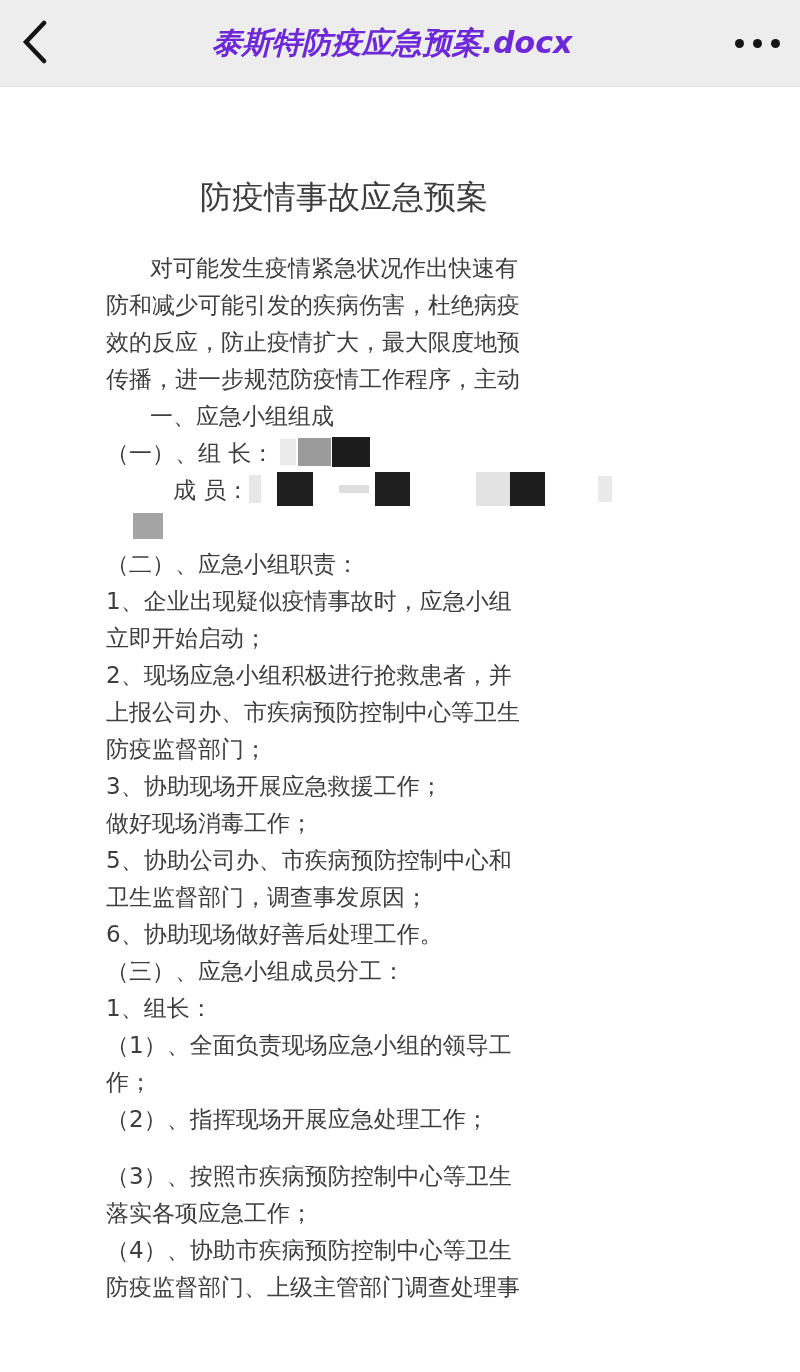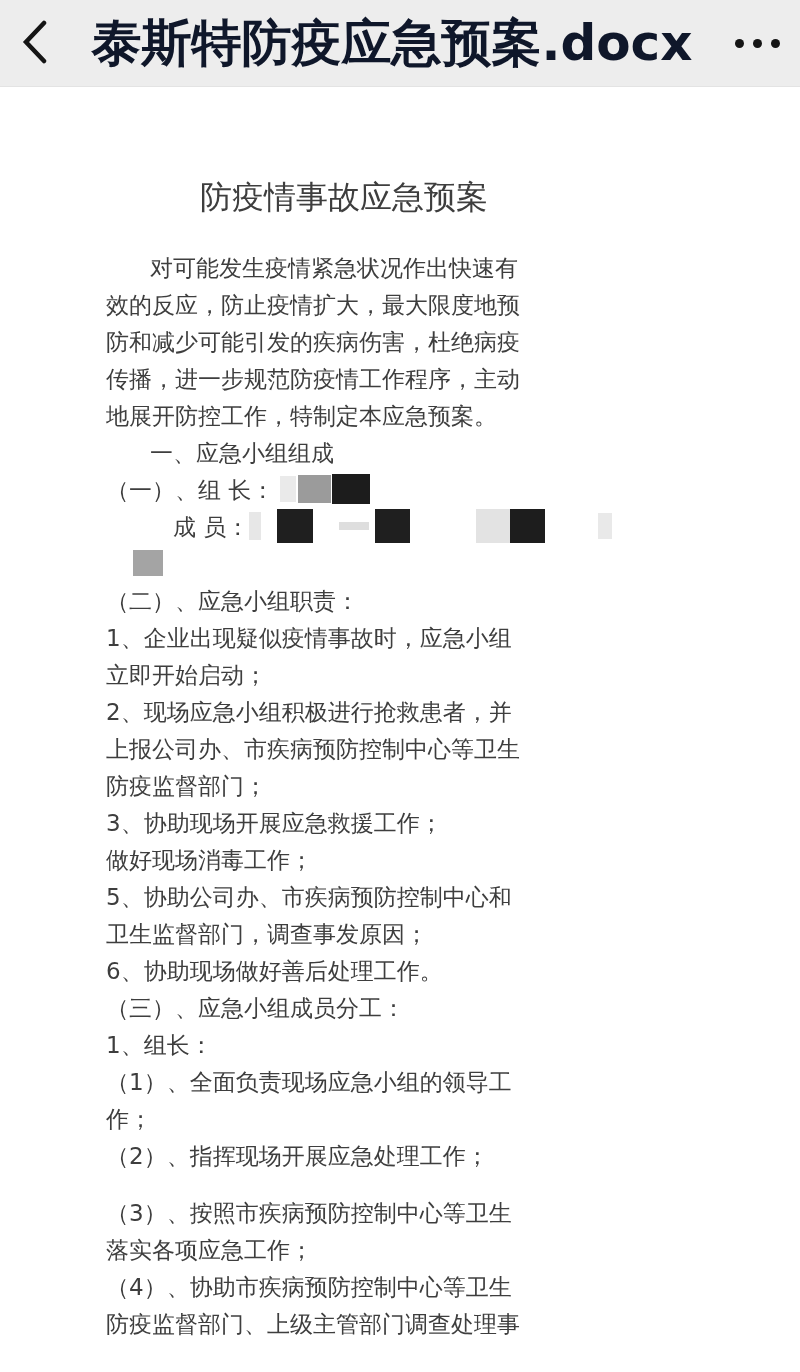--- a/index.html
+++ b/index.html
@@ -13,23 +13,24 @@
     position:absolute;top:0;left:0;width:800px;height:87px;
     background:#ededed;border-bottom:1px solid #e3e3e3;
     display:flex;align-items:center;box-sizing:border-box;
   }
   .nav-back{
     width:70px;height:87px;display:flex;align-items:center;justify-content:center;
     background:none;border:none;padding:0;cursor:pointer;
   }
   .nav-title{
     flex:1;text-align:center;
-    font-size:50px;font-weight:bold;color:#0f172a;
+    font-size:30px;font-weight:bold;color:#6d28d9;
     white-space:nowrap;overflow:hidden;
     letter-spacing:0px;
+    font-style:italic;
   }
   .nav-more{
     width:86px;height:87px;display:flex;align-items:center;justify-content:center;
     background:none;border:none;padding:0;cursor:pointer;gap:9px;
   }
   .dot{width:9px;height:9px;border-radius:50%;background:#151515;display:inline-block;}
   
   .doc-area{
     position:absolute;top:87px;left:0;width:692px;height:1285px;
     background:#ffffff;overflow:hidden;
@@ -68,24 +69,23 @@
     <span class="dot"></span>
     <span class="dot"></span>
     <span class="dot"></span>
   </button>
 </div>
 
 <div class="doc-area">
   <div class="doc-title">防疫情事故应急预案</div>
   <div id="doc-lines">
       <div class="line indent"><span class="line-text">对可能发生疫情紧急状况作出快速有</span></div>
+      <div class="line"><span class="line-text">防和减少可能引发的疾病伤害，杜绝病疫</span></div>
       <div class="line"><span class="line-text">效的反应，防止疫情扩大，最大限度地预</span></div>
-      <div class="line"><span class="line-text">防和减少可能引发的疾病伤害，杜绝病疫</span></div>
       <div class="line"><span class="line-text">传播，进一步规范防疫情工作程序，主动</span></div>
-      <div class="line"><span class="line-text">地展开防控工作，特制定本应急预案。</span></div>
       <div class="line indent"><span class="line-text">一、应急小组组成</span></div>
       <div class="line"><span class="line-text">（一）、组 长：</span><span class="redact" style="margin-left: 6px; width: 16px; height: 26px; background: rgb(234, 234, 234);"></span><span class="redact" style="margin-left: 2px; width: 33px; height: 28px; background: rgb(155, 155, 155);"></span><span class="redact" style="margin-left: 1px; width: 38px; height: 30px; background: rgb(28, 28, 28);"></span></div>
       <div class="line indent2"><span class="line-text">成 员：</span><span class="redact" style="margin-left: 0px; width: 12px; height: 28px; background: rgb(231, 231, 231);"></span><span class="redact" style="margin-left: 16px; width: 36px; height: 34px; background: rgb(31, 31, 31);"></span><span class="redact" style="margin-left: 26px; width: 30px; height: 8px; background: rgb(222, 222, 222);"></span><span class="redact" style="margin-left: 6px; width: 35px; height: 34px; background: rgb(31, 31, 31);"></span><span class="redact" style="margin-left: 66px; width: 34px; height: 34px; background: rgb(227, 227, 227);"></span><span class="redact" style="margin-left: 0px; width: 35px; height: 34px; background: rgb(29, 29, 29);"></span><span class="redact" style="margin-left: 53px; width: 14px; height: 26px; background: rgb(233, 233, 233);"></span></div>
       <div class="line"><span class="redact" style="margin-left: 27px; width: 30px; height: 26px; background: rgb(164, 164, 164);"></span></div>
       <div class="line"><span class="line-text">（二）、应急小组职责：</span></div>
       <div class="line"><span class="line-text">1、企业出现疑似疫情事故时，应急小组</span></div>
       <div class="line"><span class="line-text">立即开始启动；</span></div>
       <div class="line"><span class="line-text">2、现场应急小组积极进行抢救患者，并</span></div>
       <div class="line"><span class="line-text">上报公司办、市疾病预防控制中心等卫生</span></div>
       <div class="line"><span class="line-text">防疫监督部门；</span></div>

